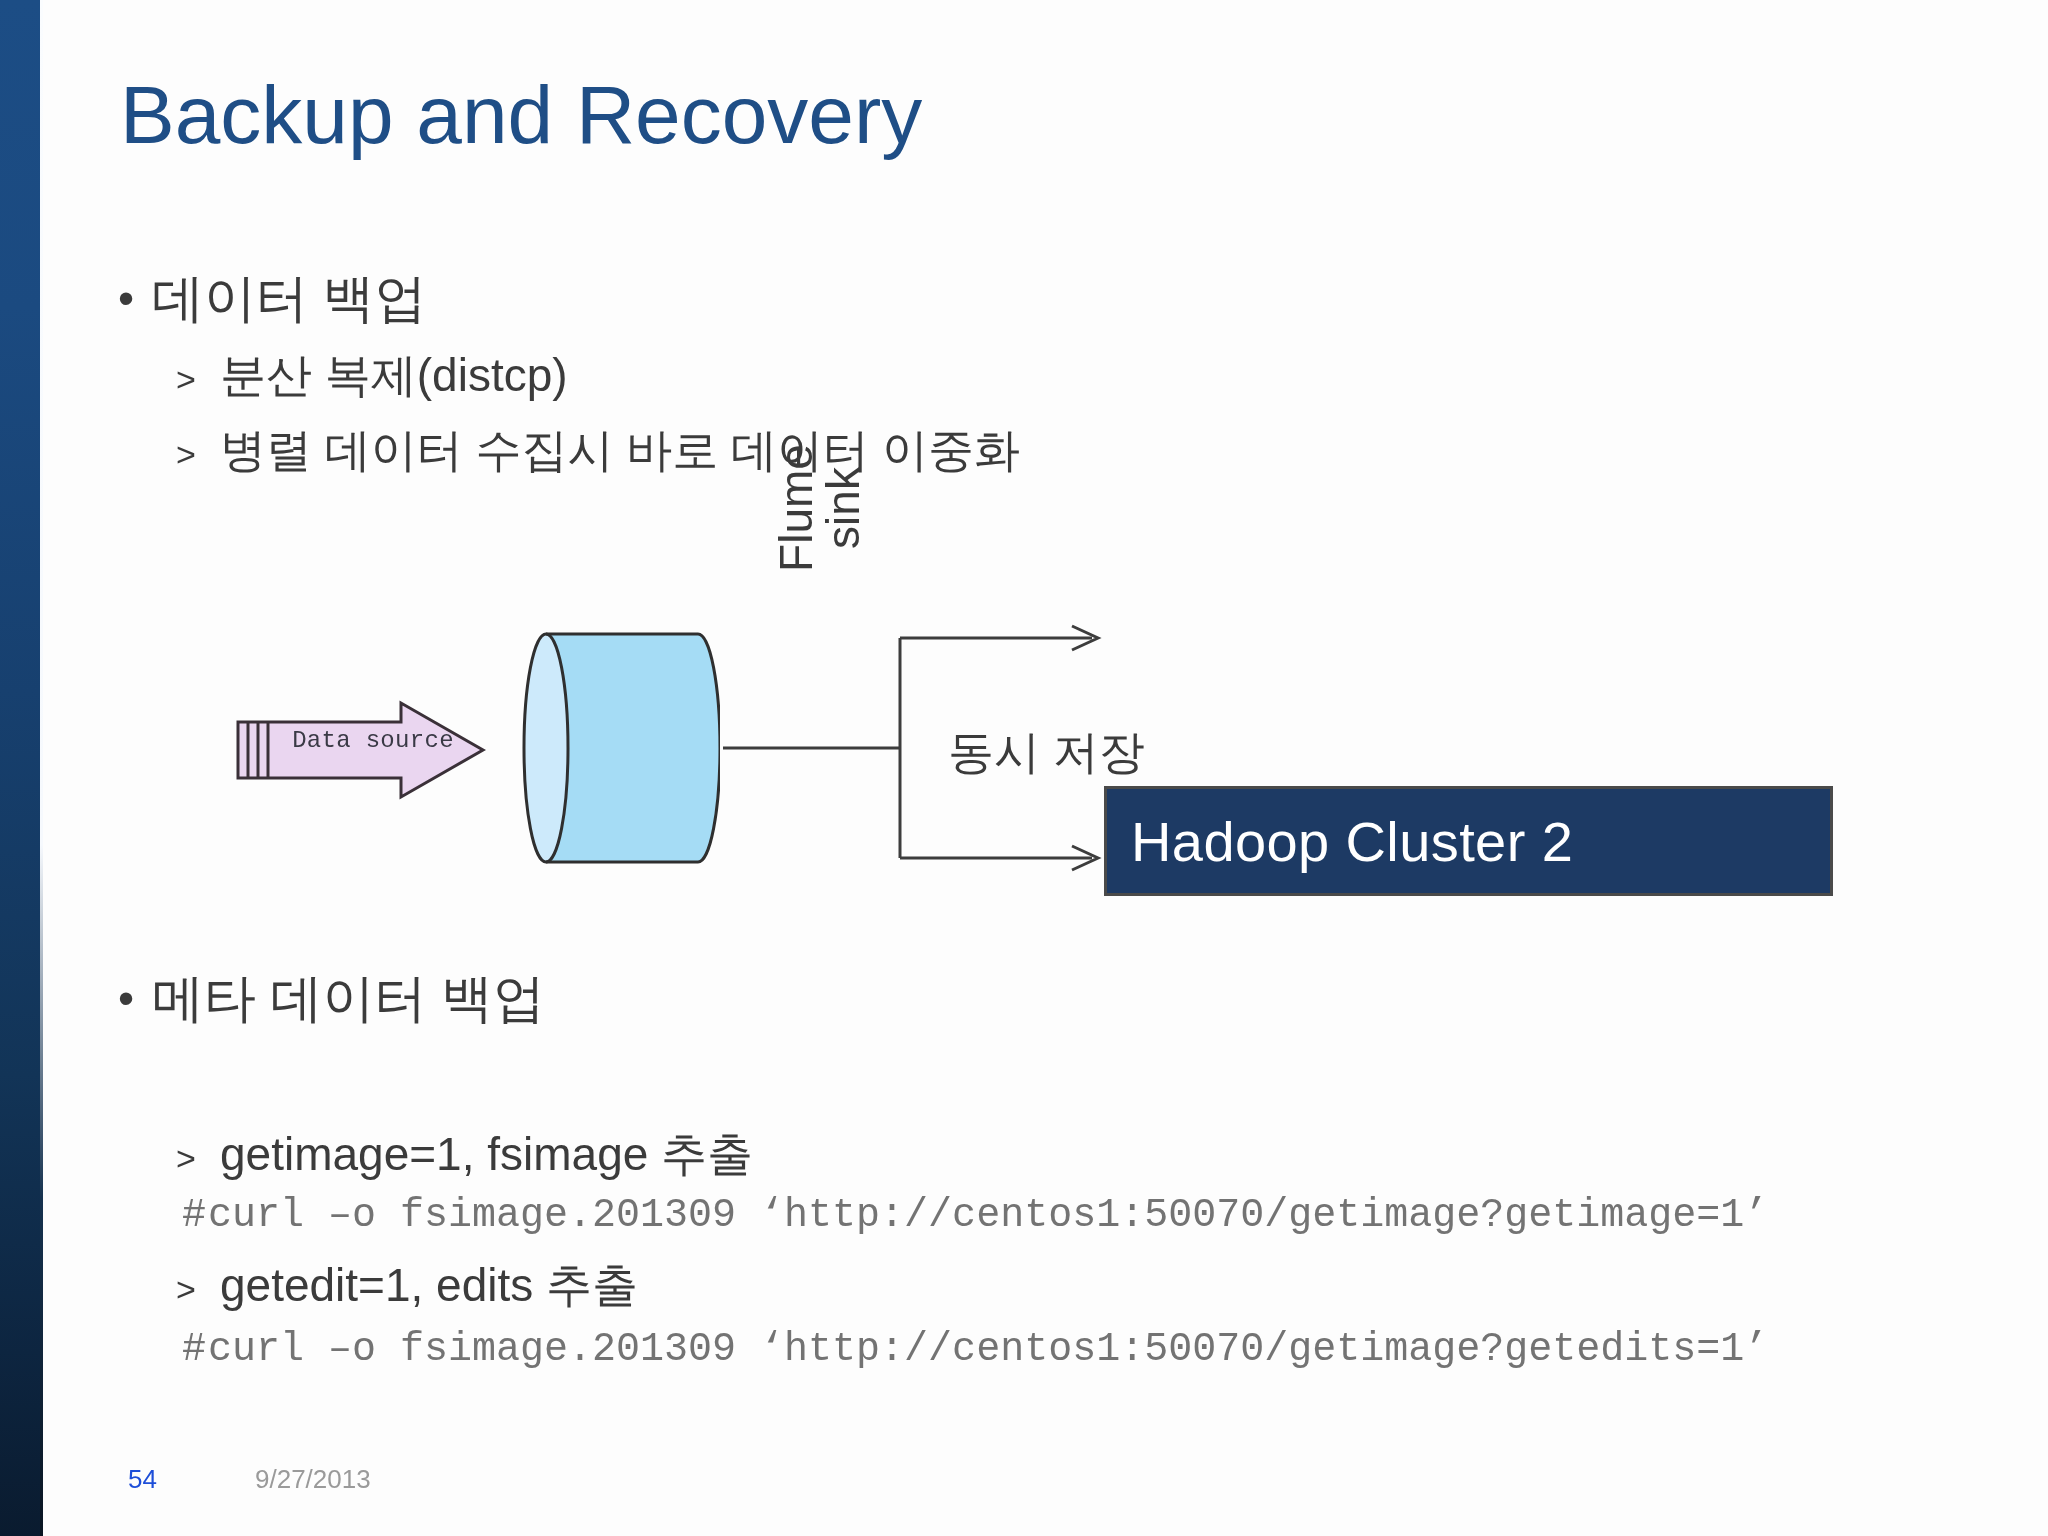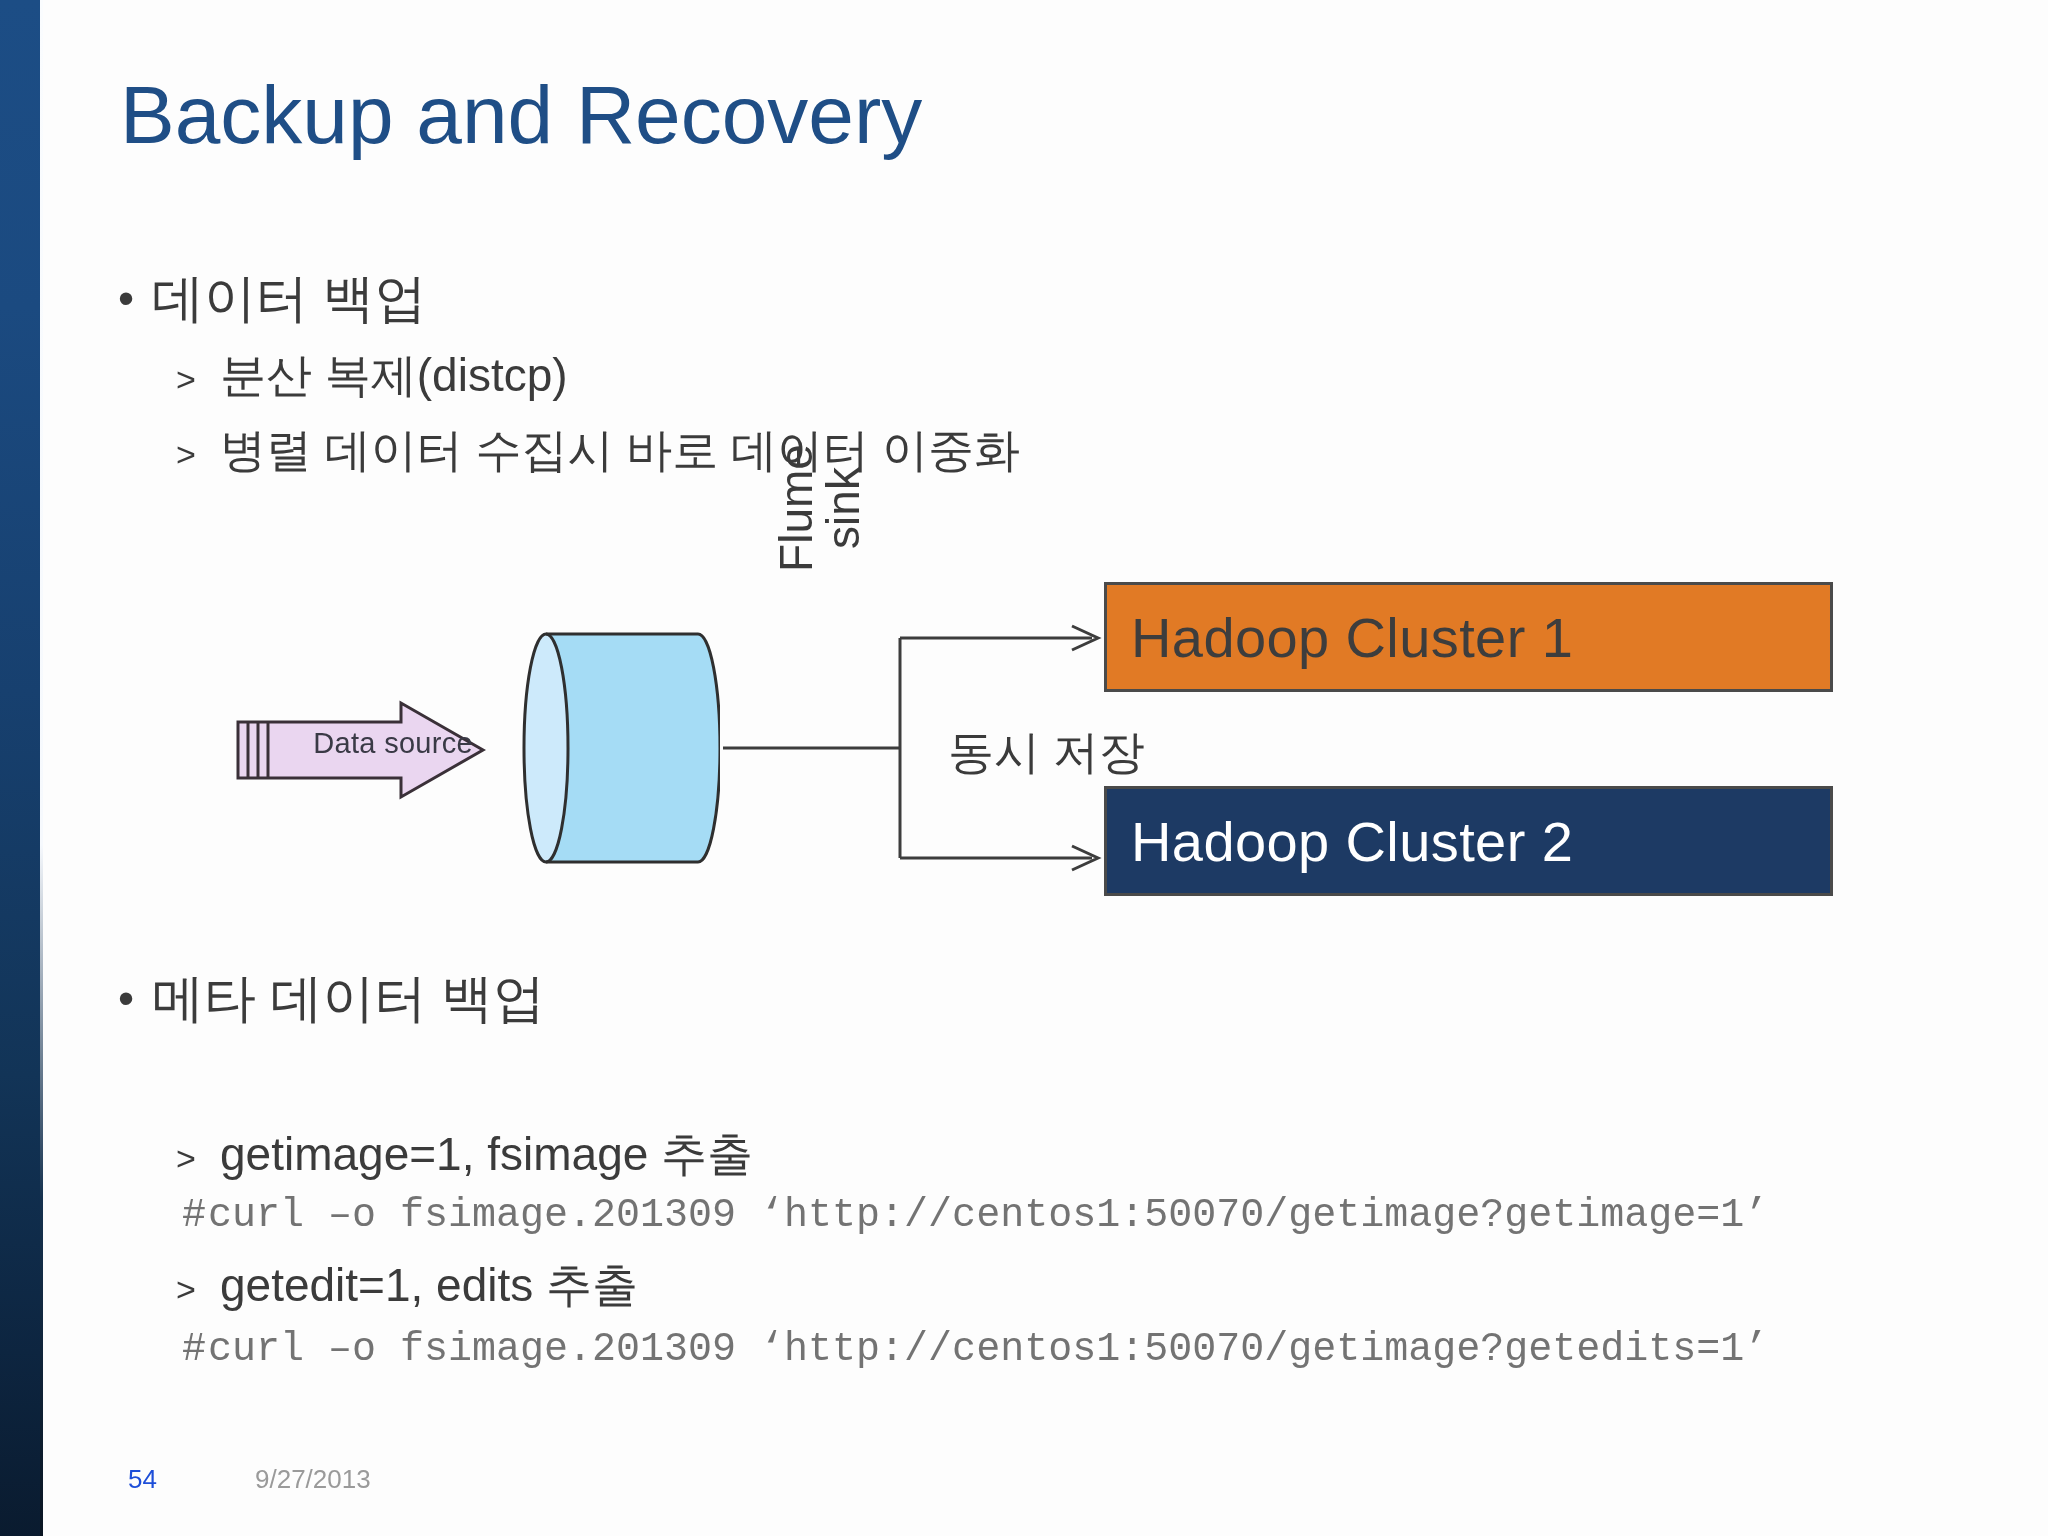--- a/index.html
+++ b/index.html
@@ -119,24 +119,25 @@
     left: 236px;
     top: 700px;
     width: 250px;
     height: 100px;
   }
   .ds-label {
     position: absolute;
     left: 273px;
     top: 727px;
     width: 200px;
-    text-align: right;
-    font-size: 29px;
+    text-align: center;
+    font-size: 24px;
     color: #3a3a46;
     letter-spacing: .3px;
+    font-family: Liberation Mono, monospace;
   }
 
   
   .cylinder-wrap {
     position: absolute;
     left: 520px;
     top: 628px;
     width: 200px;
     height: 240px;
   }
@@ -291,23 +292,20 @@
     <ellipse cx="26" cy="120" rx="22" ry="114" fill="#cdeafb" stroke="#2f2f2f" stroke-width="3"></ellipse>
 
     <line x1="26" y1="6" x2="178" y2="6" stroke="#2f2f2f" stroke-width="3"></line>
     <line x1="26" y1="234" x2="178" y2="234" stroke="#2f2f2f" stroke-width="3"></line>
   </svg>
   <div class="cyl-text">
     <span>Flume
 sink</span>
   </div>
 
-  <div class="cluster-box" id="cluster1">
-    <span>Hadoop Cluster 1</span>
-  </div>
   <div class="cluster-box" id="cluster2">
     <span>Hadoop Cluster 2</span>
   </div>
 
   <div class="sync-label">동시 저장</div>
 
   <div class="footer-num">54</div>
   <div class="footer-date">9/27/2013</div>
 
 </div>

